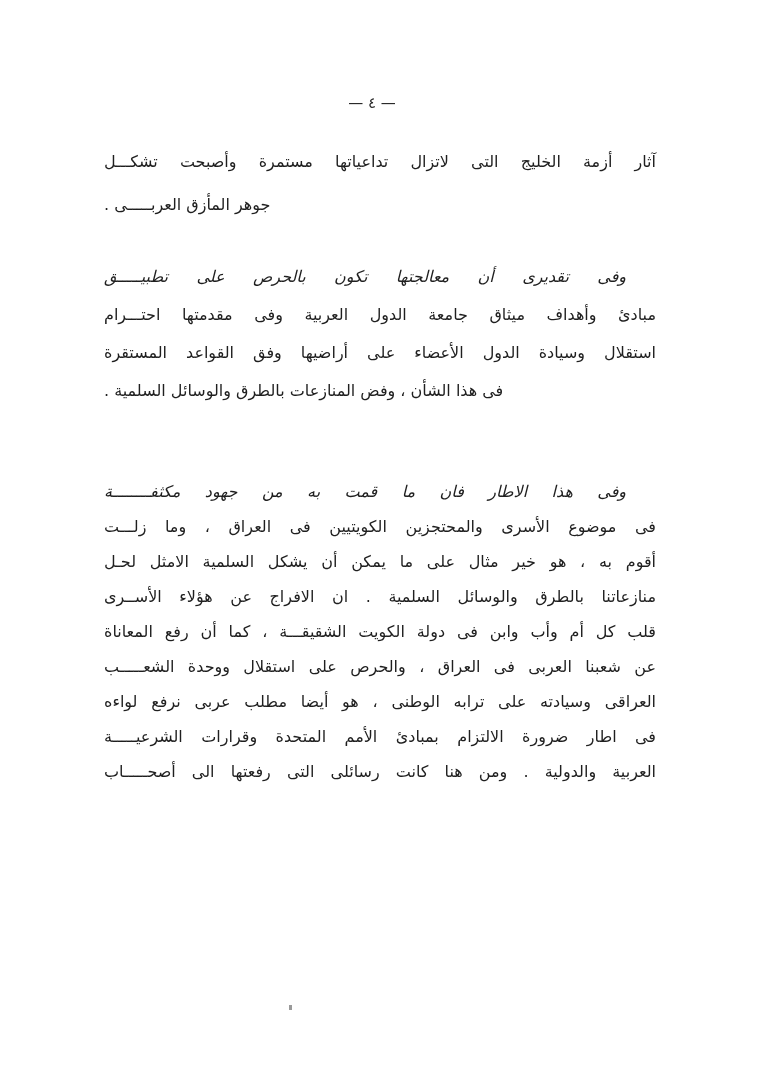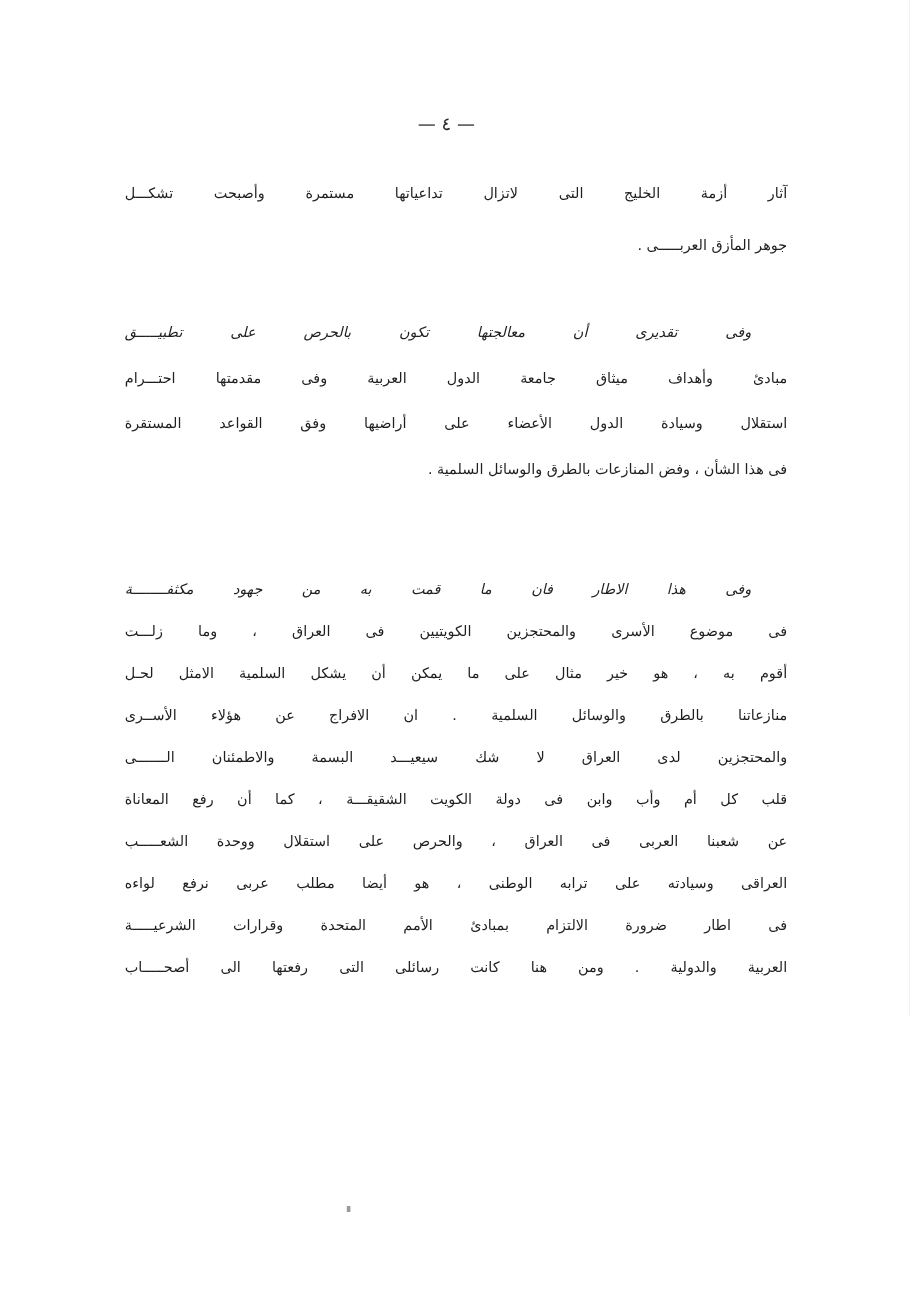--- a/index.html
+++ b/index.html
@@ -21,32 +21,32 @@
     text-align: center;
     font-size: 15px;
     color: #2a2a2a;
   }
   .para {
     position: absolute;
     left: 104px;
     width: 552px;
     direction: rtl;
     unicode-bidi: embed;
-    font-size: 12px;
+    font-size: 16px;
   }
   .p1 { top: 140px; line-height: 43px; }
   .p2 { top: 258px; line-height: 38px; }
   .p3 { top: 428px; line-height: 35px; margin-top: 46px; }
   .line { white-space: normal; }
   .line.just {
     text-align: justify;
     text-align-last: justify;
   }
   .line.last {
-    text-align: right;
+    text-align: left;
   }
   .line.indent {
     padding-right: 30px;
     font-style: italic;
   }
   .speck {
     position: absolute;
     left: 289px;
     top: 1005px;
     width: 3px;
@@ -71,21 +71,20 @@
     <div class="line just">مبادئ وأهداف ميثاق جامعة الدول العربية وفى مقدمتها احتـــرام</div>
     <div class="line just">استقلال وسيادة الدول الأعضاء على أراضيها وفق القواعد المستقرة</div>
     <div class="line last">فى هذا الشأن ، وفض المنازعات بالطرق والوسائل السلمية .</div>
   </div>
 
   <div class="para p3">
     <div class="line just indent">وفى هذا الاطار فان ما قمت به من جهود مكثفــــــــة</div>
     <div class="line just">فى موضوع الأسرى والمحتجزين الكويتيين فى العراق ، وما زلـــت</div>
     <div class="line just">أقوم به ، هو خير مثال على ما يمكن أن يشكل السلمية الامثل لحـل</div>
     <div class="line just">منازعاتنا بالطرق والوسائل السلمية . ان الافراج عن هؤلاء الأســرى</div>
-    <div class="line just">والمحتجزين لدى العراق لا شك سيعيـــد البسمة والاطمئنان الـــــــى</div>
     <div class="line just">قلب كل أم وأب وابن فى دولة الكويت الشقيقـــة ، كما أن رفع المعاناة</div>
     <div class="line just">عن شعبنا العربى فى العراق ، والحرص على استقلال ووحدة الشعـــــب</div>
     <div class="line just">العراقى وسيادته على ترابه الوطنى ، هو أيضا مطلب عربى نرفع لواءه</div>
     <div class="line just">فى اطار ضرورة الالتزام بمبادئ الأمم المتحدة وقرارات الشرعيـــــة</div>
     <div class="line just">العربية والدولية .  ومن هنا كانت رسائلى التى رفعتها الى أصحـــــاب</div>
   </div>
 
   <div class="speck"></div>
 
 </div>

